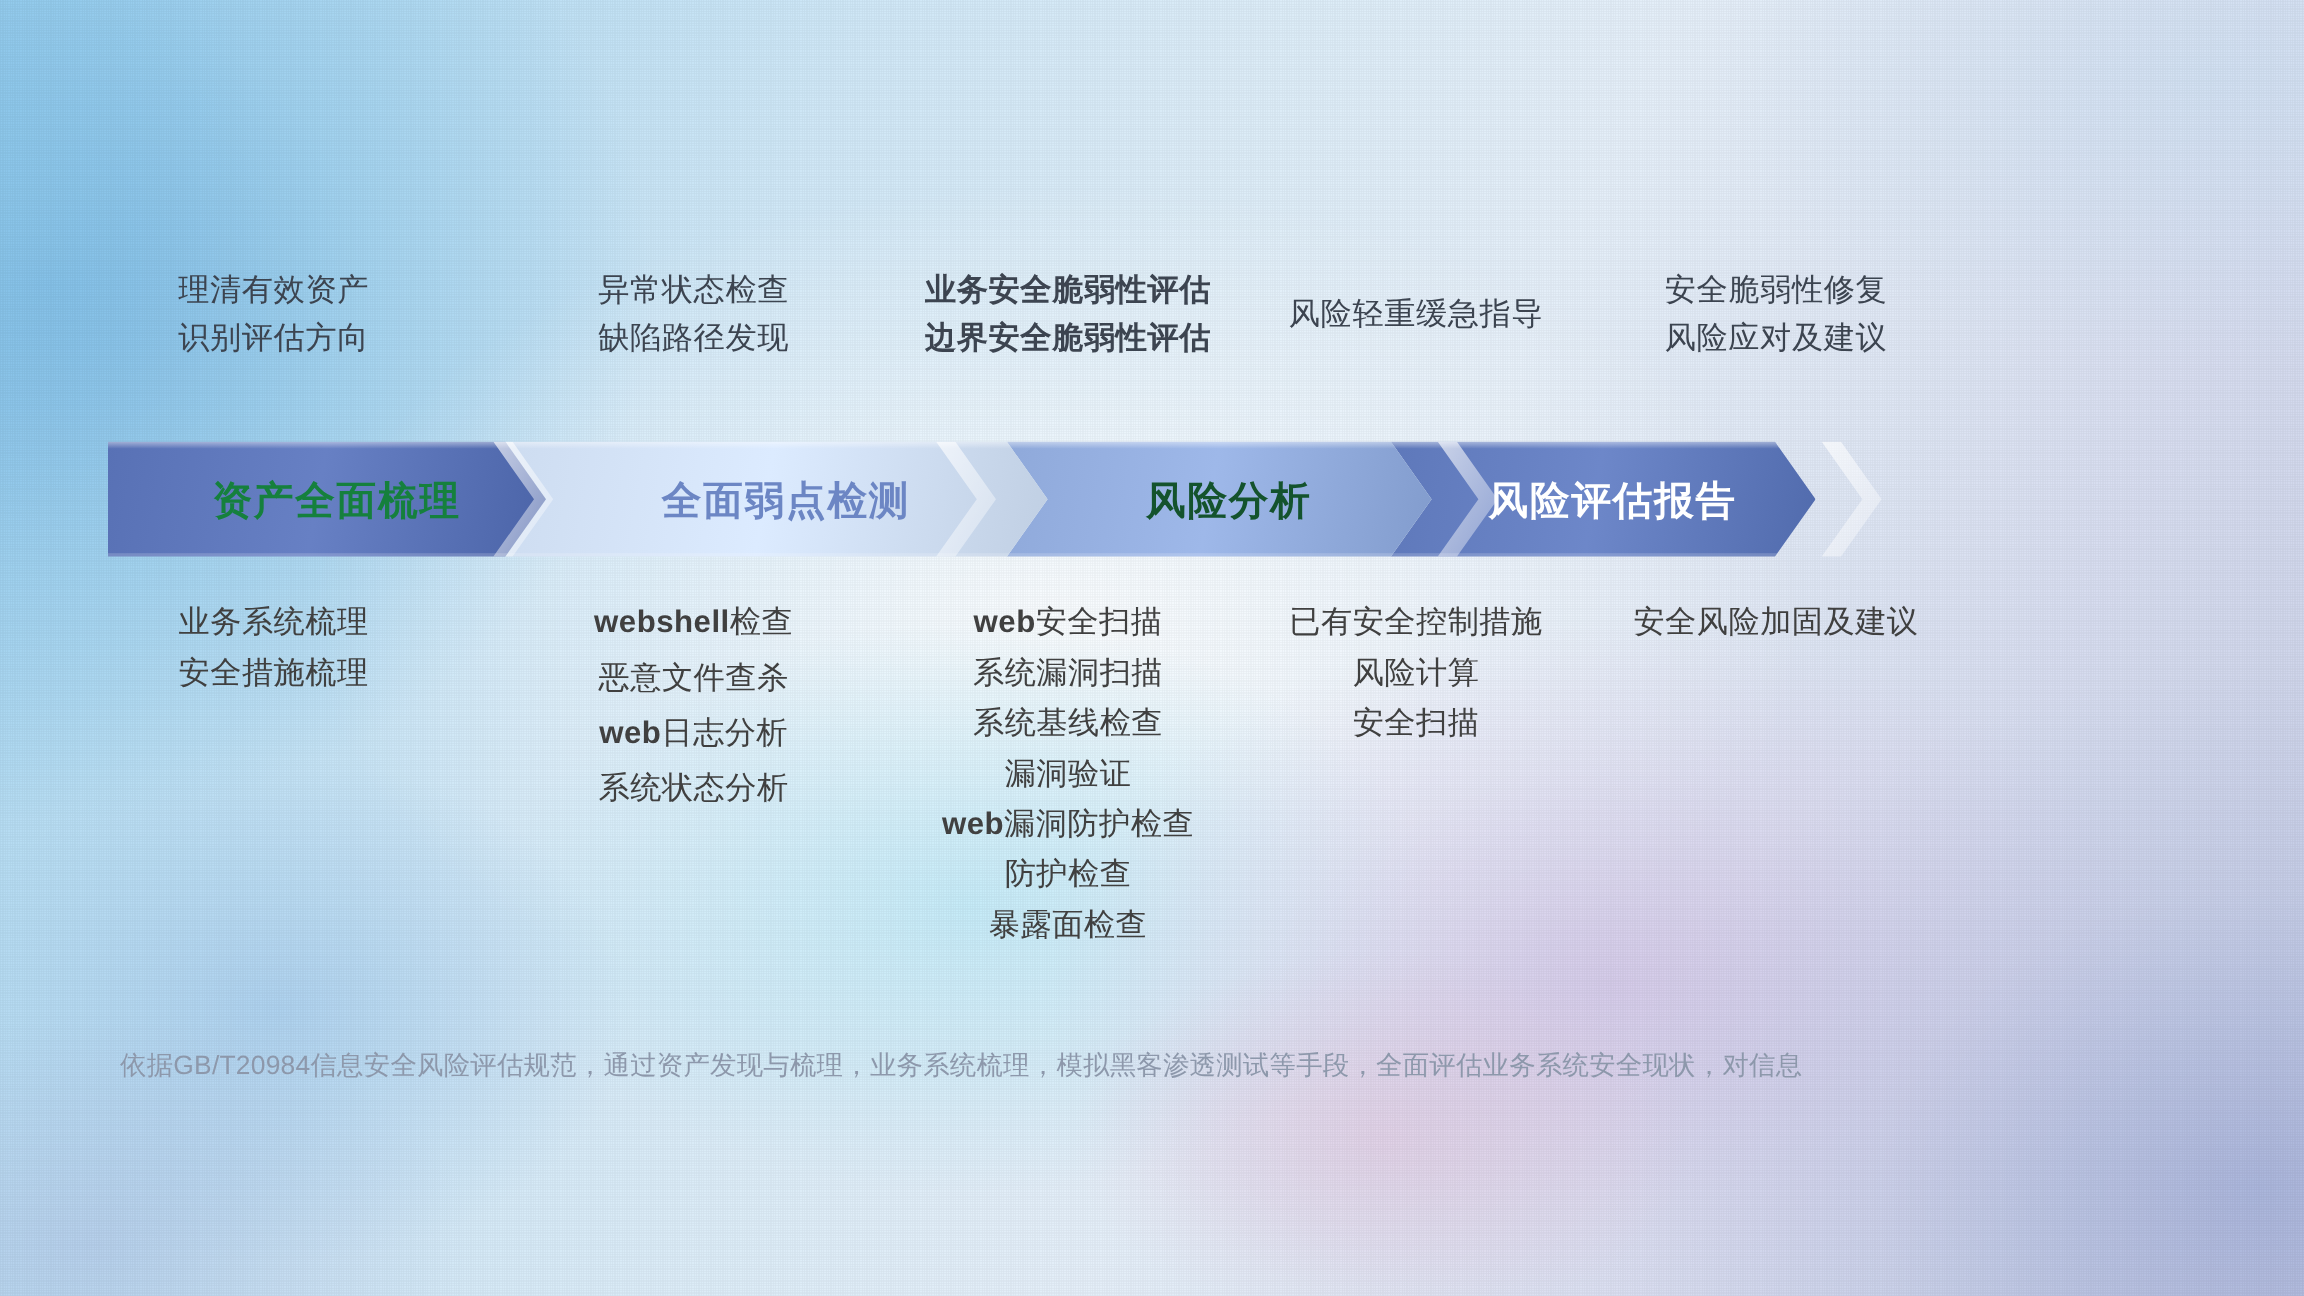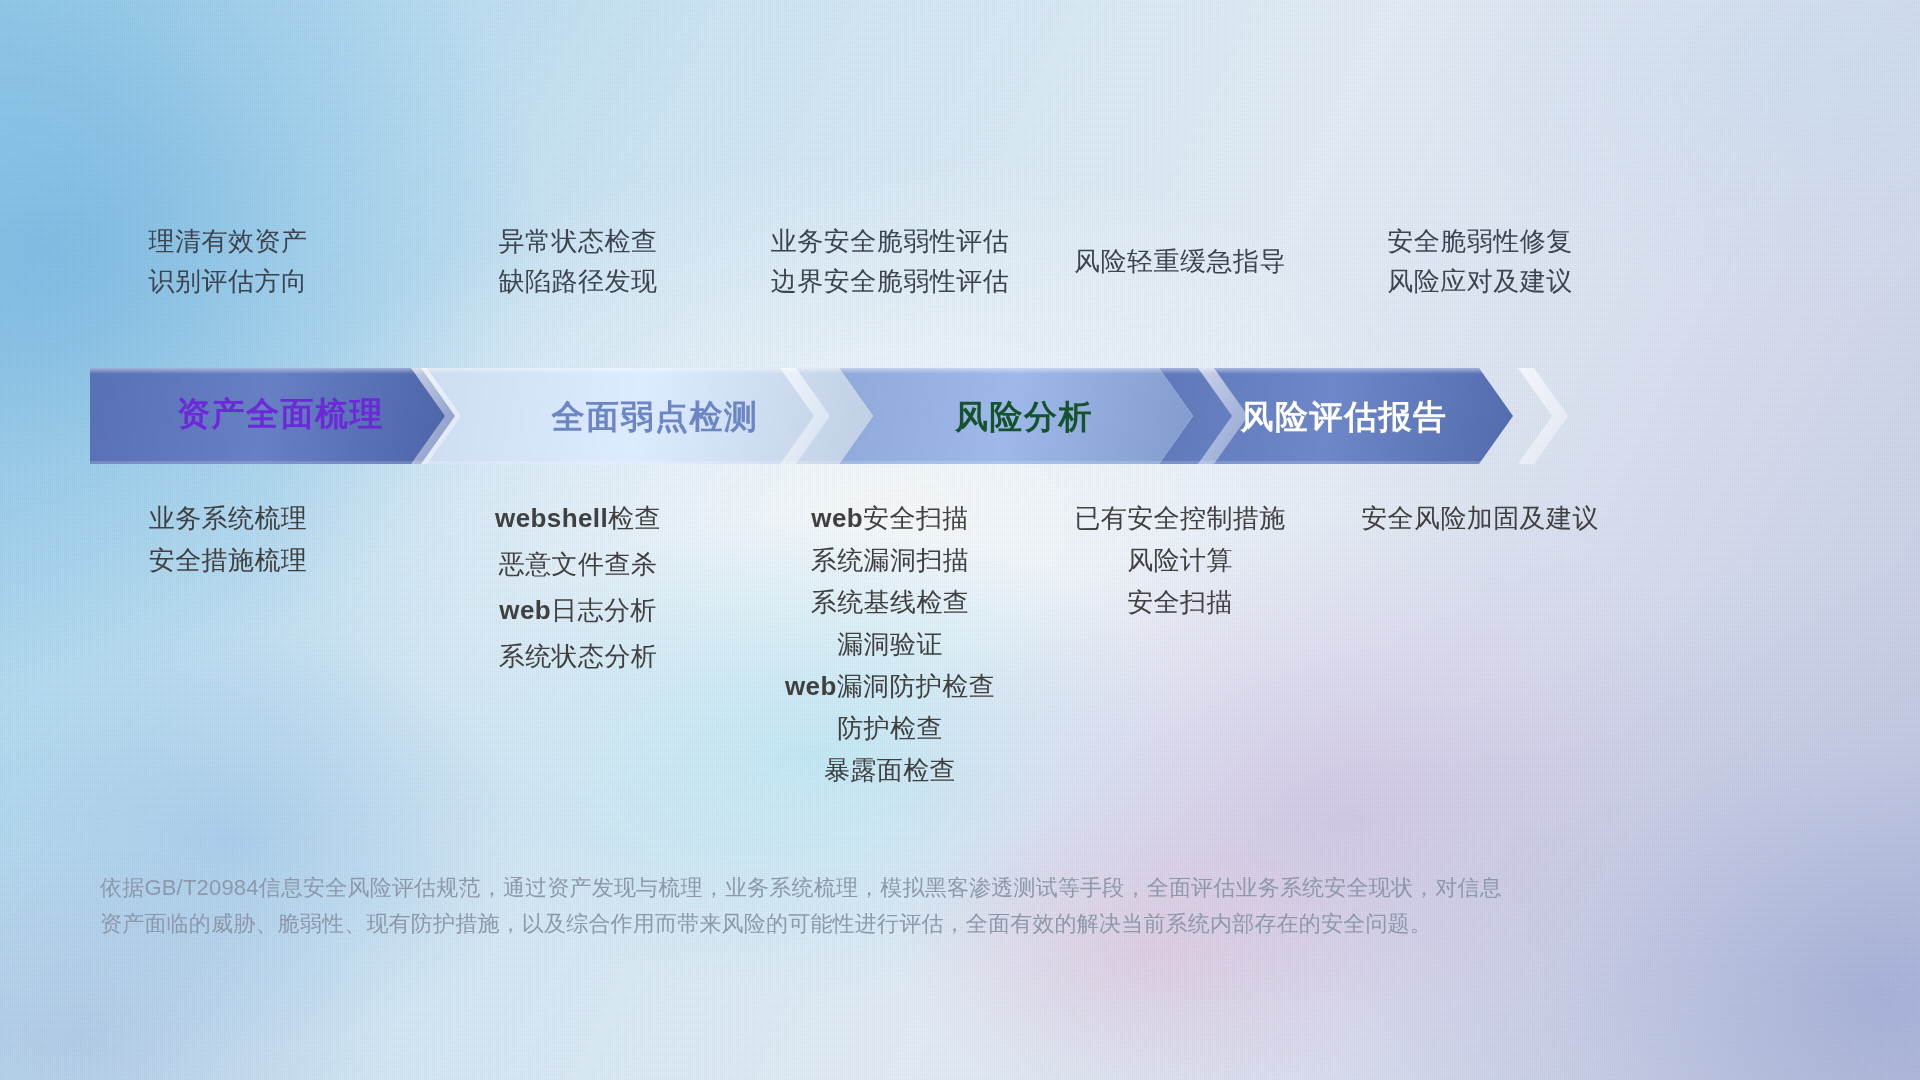--- a/index.html
+++ b/index.html
@@ -206,39 +206,39 @@
 
   <div id="top-row">
       <div class="top-col" style="position: absolute; left: -32px; width: 520px; top: 0px;">
         <div class="top-line">理清有效资产</div>
         <div class="top-line">识别评估方向</div>
       </div>
       <div class="top-col" style="position: absolute; left: 318px; width: 520px; top: 0px;">
         <div class="top-line">异常状态检查</div>
         <div class="top-line">缺陷路径发现</div>
       </div>
-      <div class="top-col" style="position: absolute; left: 630px; width: 520px; top: 0px;">
+      <div class="top-col" style="position: absolute; left: 630px; width: 520px; top: 0px; font-weight: bold;">
         <div class="top-line">业务安全脆弱性评估</div>
         <div class="top-line">边界安全脆弱性评估</div>
       </div>
       <div class="top-col" style="position: absolute; left: 920px; width: 520px; top: 20px;">
         <div class="top-line">风险轻重缓急指导</div>
       </div>
       <div class="top-col" style="position: absolute; left: 1220px; width: 520px; top: 0px;">
         <div class="top-line">安全脆弱性修复</div>
         <div class="top-line">风险应对及建议</div>
       </div>
     </div>
 
   <div id="arrow-band">
       <div class="arrow" style="width: 365px; flex: 0 0 365px; z-index: 20;">
         <div class="arrow-inner" style="background: linear-gradient(100deg, rgb(88, 113, 181) 0%, rgb(103, 128, 196) 48%, rgb(75, 100, 168) 100%);"></div>
         <div class="hl"></div>
         <div class="edge"></div>
-        <div class="arrow-label" style="color: #6d28d9; font-family: Liberation Mono, monospace;">资产全面梳理</div>
+        <div class="arrow-label" style="color: #15803d;">资产全面梳理</div>
       </div>
       <div class="sep" style="left: 321px; z-index: 30;"></div>
       <div class="sep" style="left: 690px; z-index: 29;"></div>
       <div class="arrow notched" style="width: 452px; flex: 0 0 452px; z-index: 18;">
         <div class="arrow-inner" style="background: linear-gradient(100deg, rgb(205, 220, 240) 0%, rgb(220, 235, 255) 48%, rgb(192, 207, 227) 100%);"></div>
         <div class="hl"></div>
         <div class="edge"></div>
         <div class="arrow-label" style="color: rgb(108, 134, 196);">全面弱点检测</div>
       </div>
       <div class="sep" style="left: 1108px; z-index: 28;"></div>
@@ -282,16 +282,15 @@
         <div class="bot-line">风险计算</div>
         <div class="bot-line">安全扫描</div>
       </div>
       <div class="bot-col" style="position: absolute; left: 1220px; width: 520px; top: 0px;">
         <div class="bot-line">安全风险加固及建议</div>
       </div>
     </div>
 
   <div id="footer">
     <div class="foot-line">依据GB/T20984信息安全风险评估规范，通过资产发现与梳理，业务系统梳理，模拟黑客渗透测试等手段，全面评估业务系统安全现状，对信息</div>
-    <div class="foot-line">资产面临的威胁、脆弱性、现有防护措施，以及综合作用而带来风险的可能性进行评估，全面有效的解决当前系统内部存在的安全问题。</div>
   </div>
 
 </div>
 
 </body></html>

